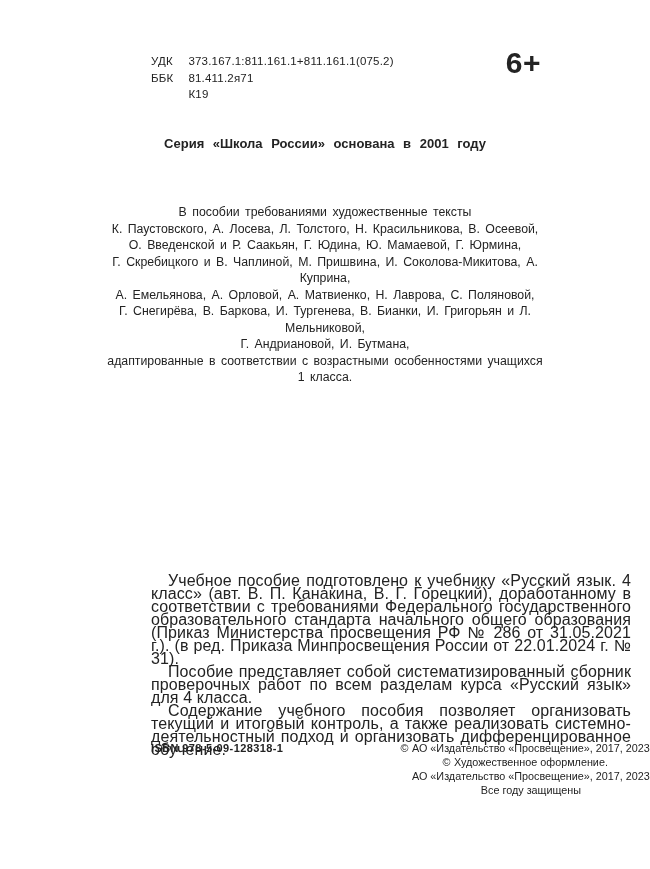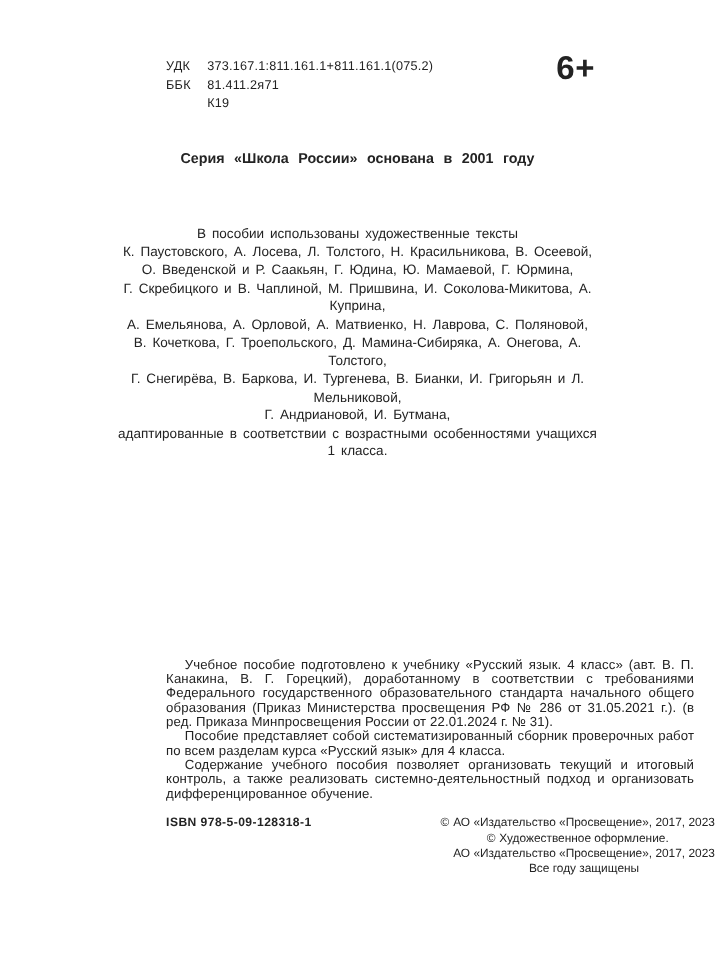--- a/index.html
+++ b/index.html
@@ -52,23 +52,23 @@
     top: 204px;
     text-align: center;
     font-size: 12.3px;
     line-height: 16.5px;
     word-spacing: 2px;
   }
   
   .annotation {
     position: absolute;
     left: 88px;
-    top: 598px;
+    top: 574px;
     width: 480px;
-    font-size: 12px;
+    font-size: 16px;
     line-height: 13px;
     text-align: justify;
     letter-spacing: 0.1px;
   }
   .annotation p { text-indent: 17px; }
   
   .isbn {
     position: absolute;
     left: 88px;
     top: 742px;
@@ -105,26 +105,25 @@
       <span class="meta-label"></span>
       <span class="meta-value">К19</span>
     </div>
   </div>
 
   <div class="age">6+</div>
 
   <div class="series">Серия «Школа России» основана в 2001 году</div>
 
   <div class="texts">
-    <div>В пособии использованы художественные тексты</div>
+    <div>В пособии требованиями художественные тексты</div>
     <div>К. Паустовского, А. Лосева, Л. Толстого, Н. Красильникова, В. Осеевой,</div>
     <div>О. Введенской и Р. Саакьян, Г. Юдина, Ю. Мамаевой, Г. Юрмина,</div>
     <div>Г. Скребицкого и В. Чаплиной, М. Пришвина, И. Соколова-Микитова, А. Куприна,</div>
     <div>А. Емельянова, А. Орловой, А. Матвиенко, Н. Лаврова, С. Поляновой,</div>
-    <div>В. Кочеткова, Г. Троепольского, Д. Мамина-Сибиряка, А. Онегова, А. Толстого,</div>
     <div>Г. Снегирёва, В. Баркова, И. Тургенева, В. Бианки, И. Григорьян и Л. Мельниковой,</div>
     <div>Г. Андриановой, И. Бутмана,</div>
     <div>адаптированные в соответствии с возрастными особенностями учащихся 1 класса.</div>
   </div>
 
   <div class="annotation">
     <p>Учебное пособие подготовлено к учебнику «Русский язык. 4 класс» (авт. В. П. Канакина, В. Г. Горецкий), доработанному в соответствии с требованиями Федерального государственного образовательного стандарта начального общего образования (Приказ Министерства просвещения РФ № 286 от 31.05.2021 г.). (в ред. Приказа Минпросвещения России от 22.01.2024 г. № 31).</p>
     <p>Пособие представляет собой систематизированный сборник проверочных работ по всем разделам курса «Русский язык» для 4 класса.</p>
     <p>Содержание учебного пособия позволяет организовать текущий и итоговый контроль, а также реализовать системно-деятельностный подход и организовать дифференцированное обучение.</p>
   </div>

